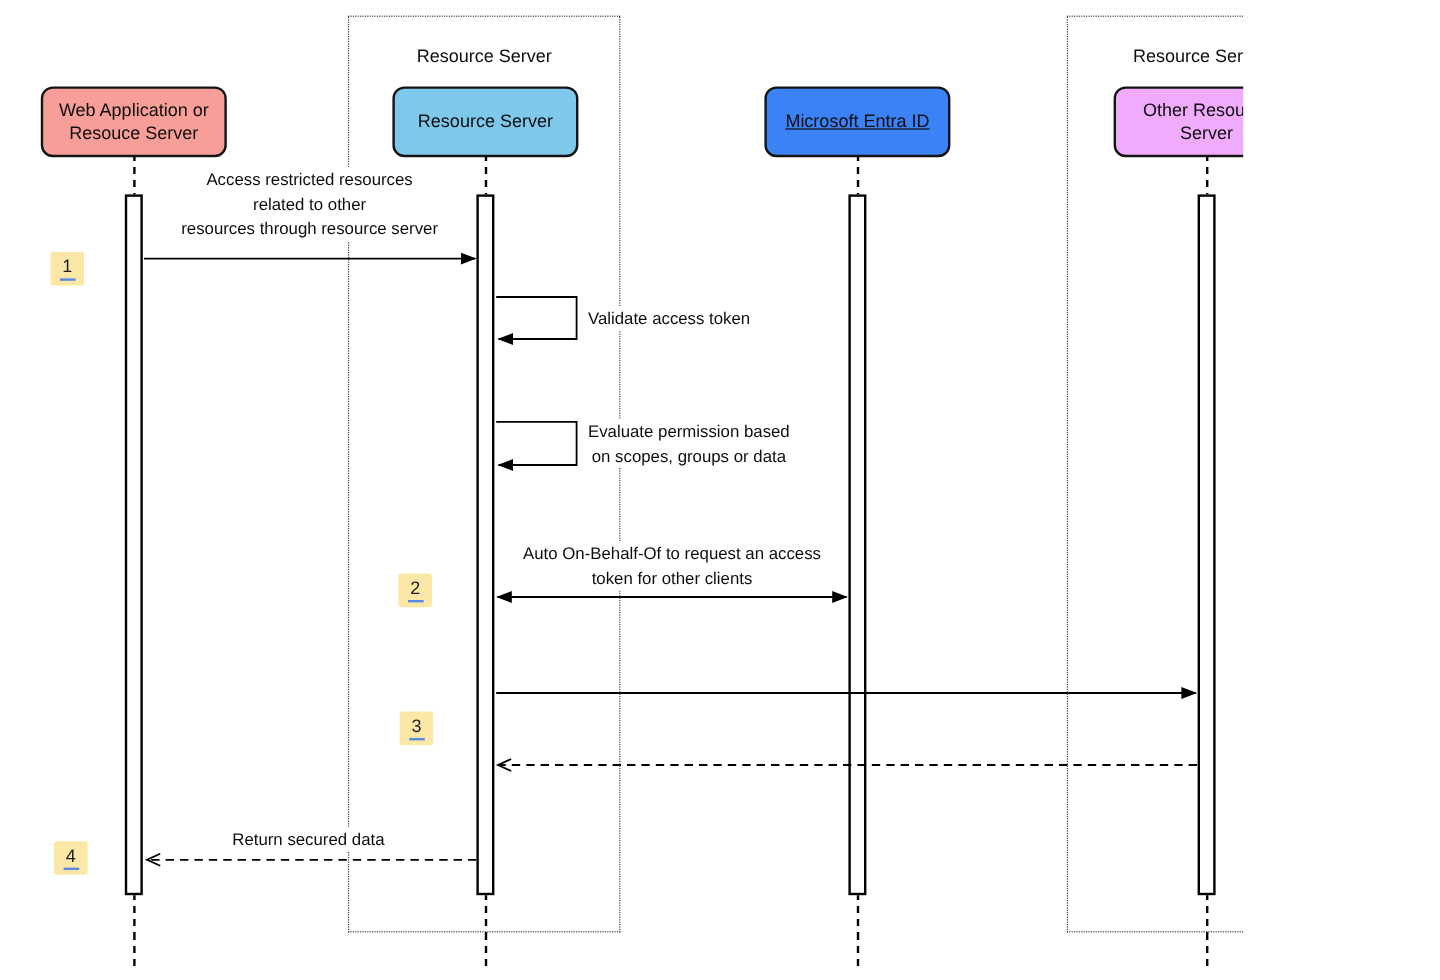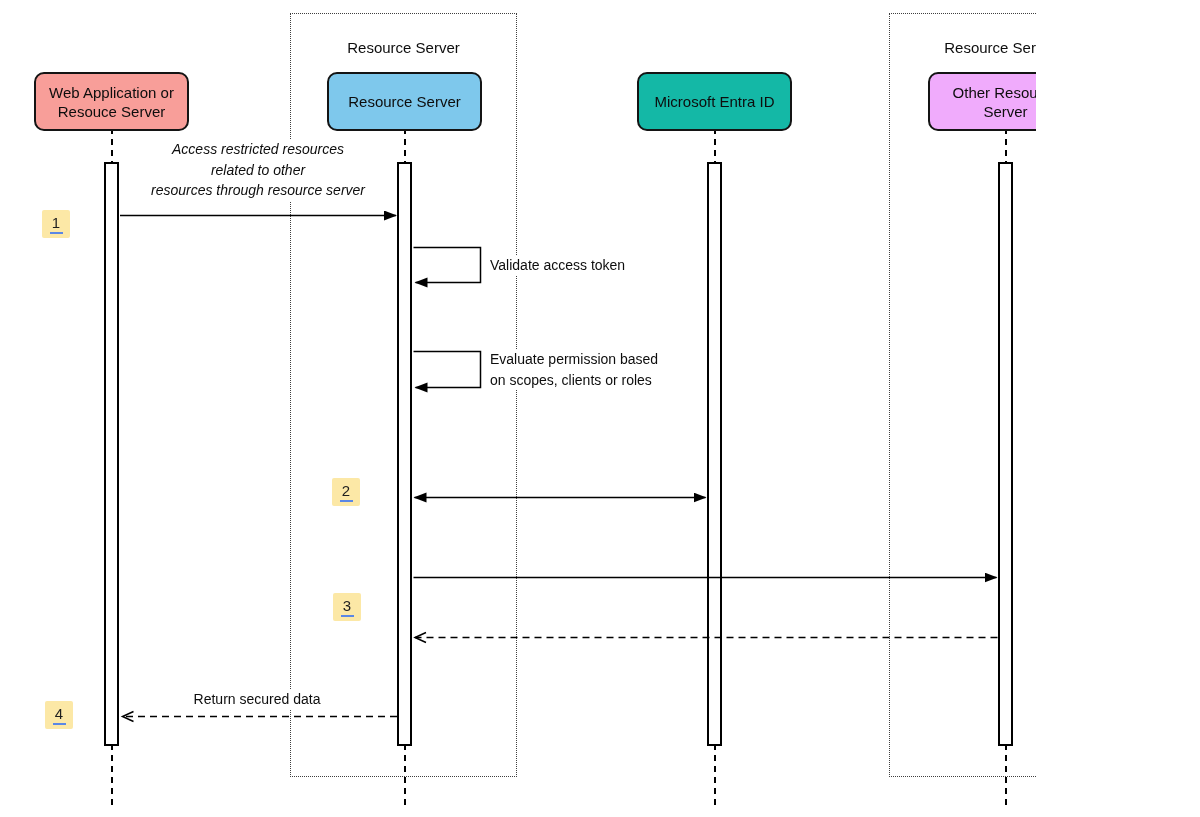--- a/index.html
+++ b/index.html
@@ -23,21 +23,21 @@
     font-size:15px;line-height:19px;white-space:pre-line;
   }
   .activation{
     position:absolute;top:162px;width:15px;height:584px;border:2px solid #000;background:#fff;box-sizing:border-box;
   }
   .arrows{position:absolute;left:0;top:0;}
   .msg-label{
     position:absolute;transform:translateX(-50%);text-align:center;font-size:14px;line-height:20.5px;
     white-space:pre-line;background:#ffffff;padding:0 3px;
   }
-  .msg-label.left-anchor{transform:none;text-align:left;}
+  .msg-label.left-anchor{transform:none;text-align:center;}
   .badge{
     position:absolute;width:28px;height:28px;border-radius:2px;display:flex;flex-direction:column;
     align-items:center;justify-content:center;
   }
   .badge-num{font-size:15px;line-height:16px;color:#1f1f1f;}
   .badge-underline{width:13px;height:2px;margin-top:1px;}
 </style>
 </head>
 <body>
 
@@ -55,21 +55,21 @@
   <div class="lifeline" style="left:713.5px;"></div>
   <div class="lifeline" style="left:1004.5px;"></div>
 
   <div class="participant" style="left: 34px; background-color: rgb(248, 158, 153);">
     <span>Web Application or
 Resouce Server</span>
   </div>
   <div class="participant" style="left: 327px; background-color: rgb(126, 200, 236);">
     <span>Resource Server</span>
   </div>
-  <div class="participant" style="left: 637px; background-color: #14b8a6;">
+  <div class="participant" style="left: 637px; background-color: #3b82f6; text-decoration: underline;">
     <span>Microsoft Entra ID</span>
   </div>
   <div class="participant" style="left: 928px; background-color: #f0abfc;">
     <span>Other Resource
 Server</span>
   </div>
 
   <div class="activation" style="left:104px;"></div>
   <div class="activation" style="left:397px;"></div>
   <div class="activation" style="left:707px;"></div>
@@ -86,26 +86,28 @@
     </defs>
     <line x1="120" y1="215.5" x2="396" y2="215.5" stroke="#000" stroke-width="1.5" marker-end="url(#arrF)"></line>
     <path d="M413.5,247.5 H480.5 V282.5 H415.5" fill="none" stroke="#000" stroke-width="1.5" marker-end="url(#arrF)"></path>
     <path d="M413.5,351.5 H480.5 V387.5 H415.5" fill="none" stroke="#000" stroke-width="1.5" marker-end="url(#arrF)"></path>
     <line x1="414.5" y1="497.5" x2="705.5" y2="497.5" stroke="#000" stroke-width="1.5" marker-start="url(#arrF)" marker-end="url(#arrF)"></line>
     <line x1="413.5" y1="577.5" x2="996.5" y2="577.5" stroke="#000" stroke-width="1.5" marker-end="url(#arrF)"></line>
     <line x1="997.5" y1="637.5" x2="415" y2="637.5" stroke="#000" stroke-width="1.5" stroke-dasharray="7 5" marker-end="url(#arrO)"></line>
     <line x1="397" y1="716.5" x2="122.5" y2="716.5" stroke="#000" stroke-width="1.5" stroke-dasharray="7 5" marker-end="url(#arrO)"></line>
   </svg>
 
-  <div class="msg-label" style="left:258px;top:139px;font-style:italic;">Access restricted resources
+  <div class="msg-label" style="left:258px;top:139px;">Access restricted resources
 related to other
 resources through resource server</div>
   <div class="msg-label left-anchor" style="left:487px;top:255px;">Validate access token</div>
   <div class="msg-label left-anchor" style="left:487px;top:349px;">Evaluate permission based
-on scopes, clients or roles</div>
+on scopes, groups or data</div>
+  <div class="msg-label" style="left:560px;top:451px;">Auto On-Behalf-Of to request an access
+token for other clients</div>
   <div class="msg-label" style="left:257px;top:689px;">Return secured data</div>
 
   <div class="badge" style="left: 42px; top: 210px; background-color: rgb(252, 232, 166);">
     <span class="badge-num">1</span>
     <div class="badge-underline" style="background-color: rgb(91, 135, 229);"></div>
   </div>
   <div class="badge" style="left: 332px; top: 478px; background-color: rgb(252, 232, 166);">
     <span class="badge-num">2</span>
     <div class="badge-underline" style="background-color: rgb(91, 135, 229);"></div>
   </div>

